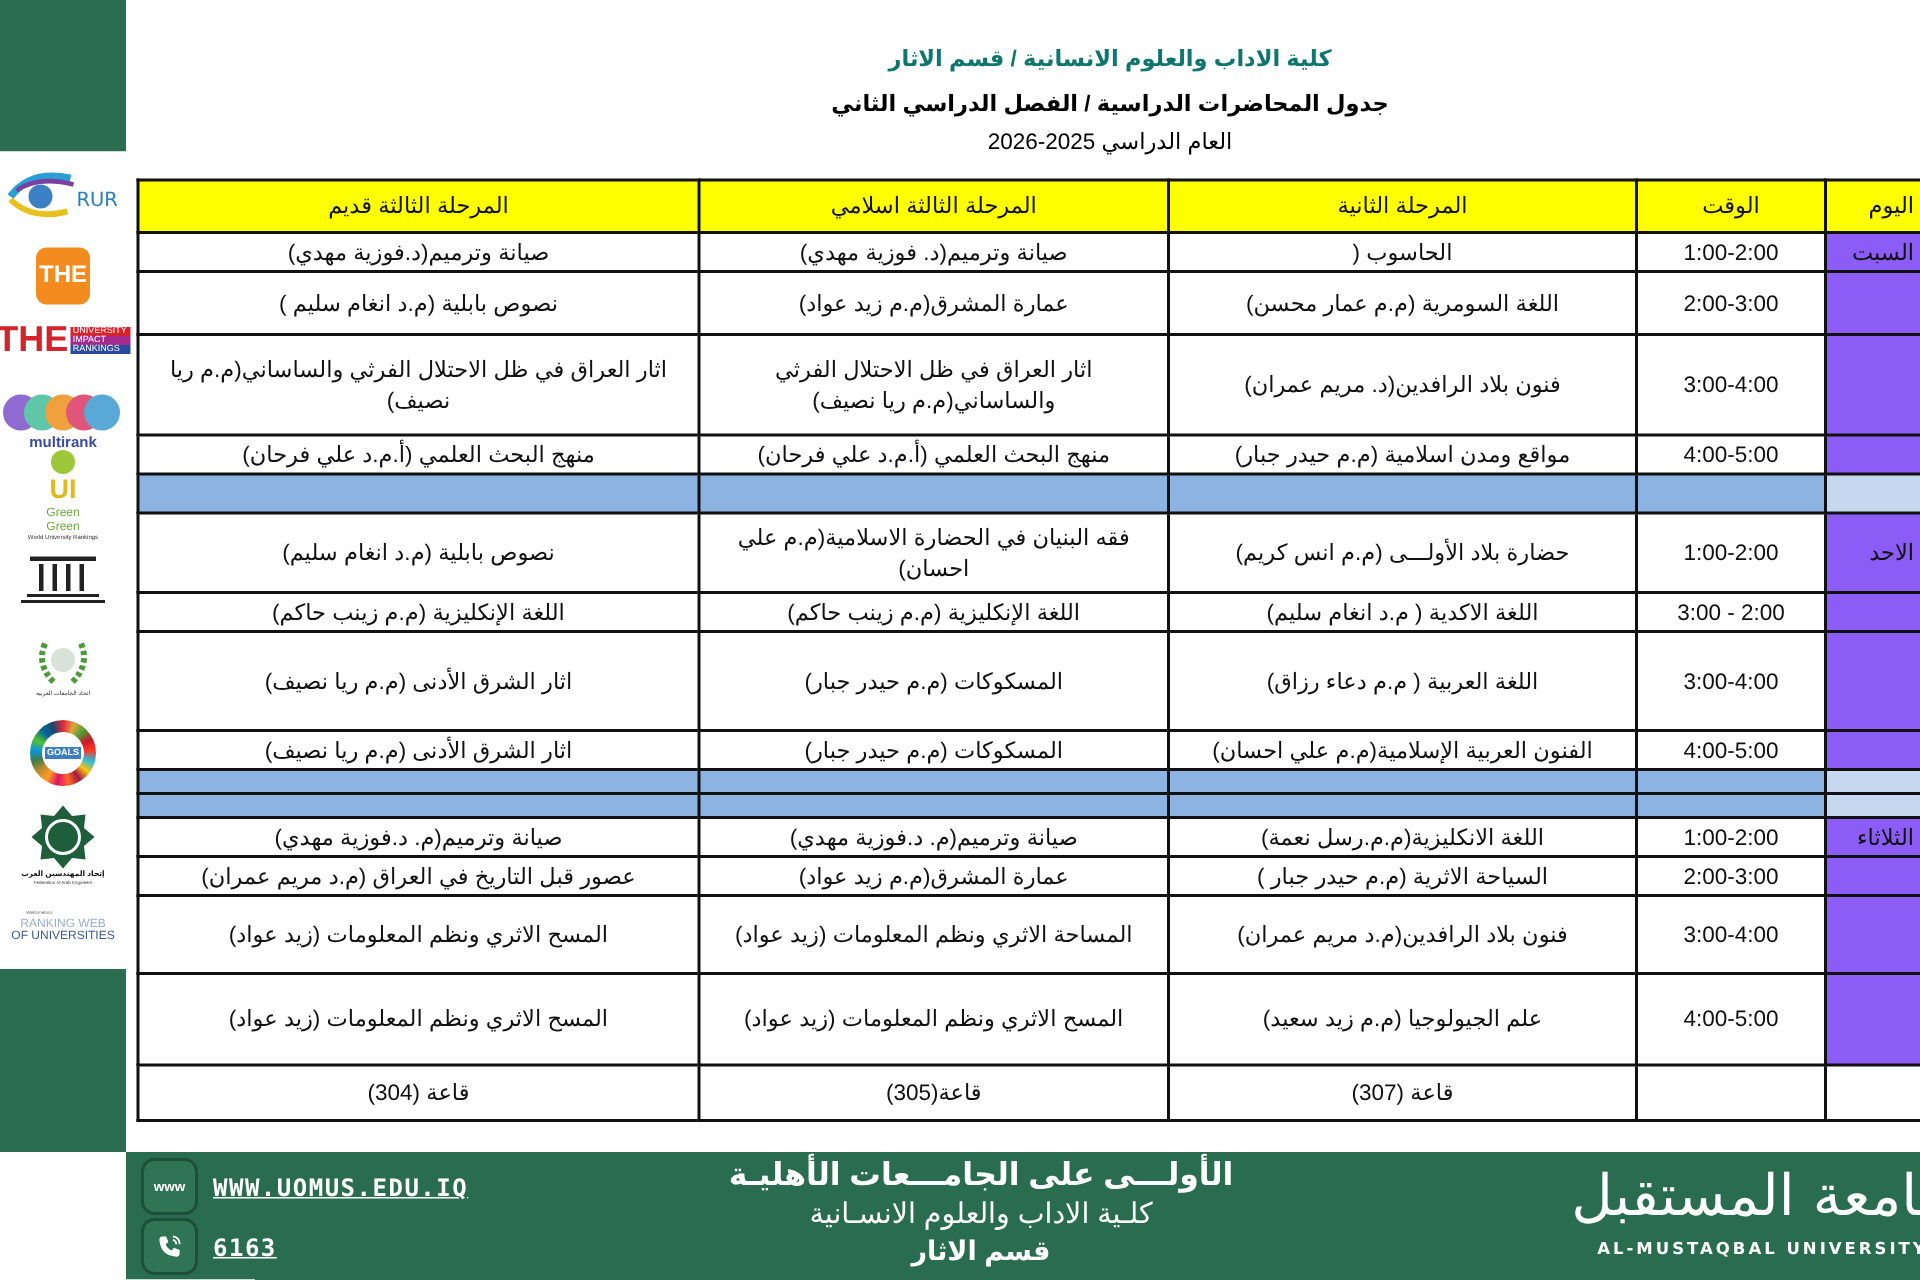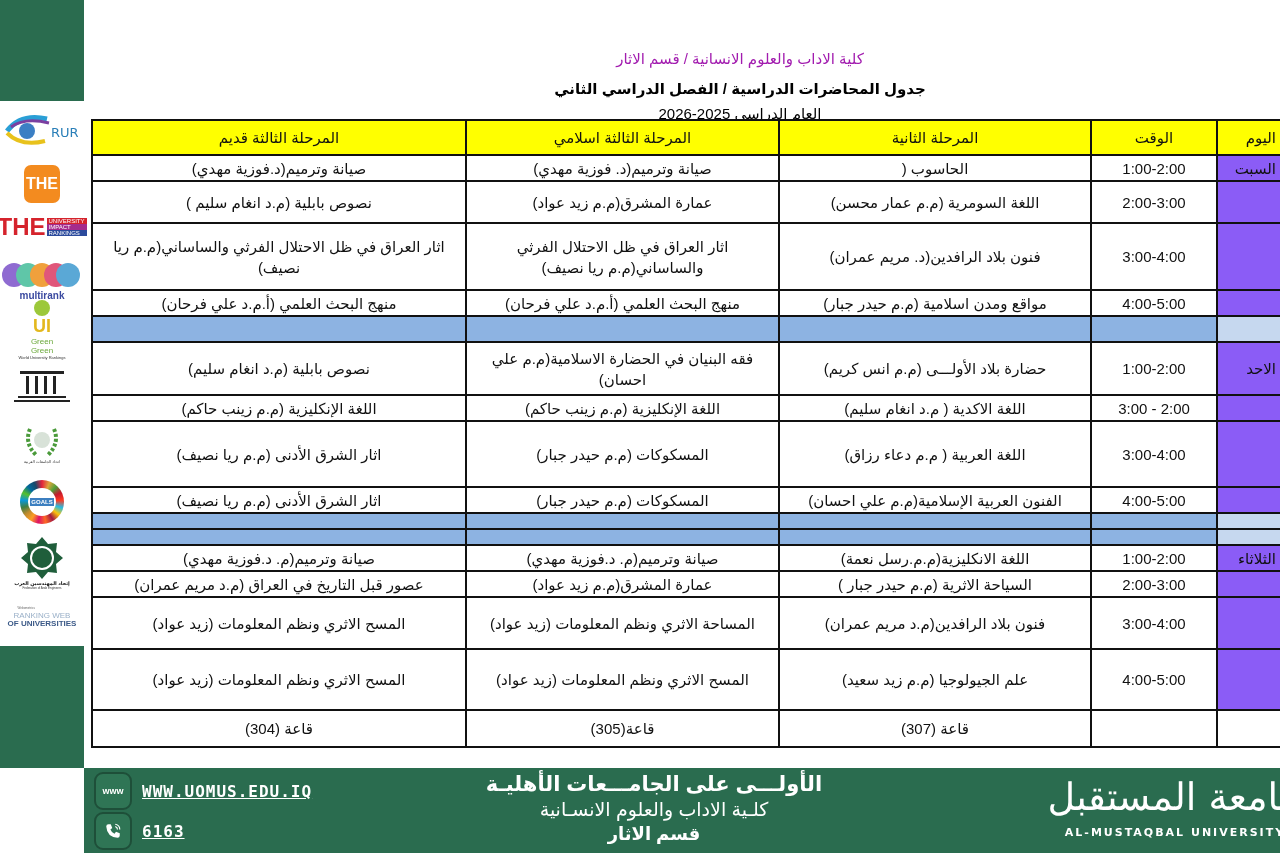--- a/index.html
+++ b/index.html
@@ -6,21 +6,21 @@
   body {
     width:1280px; height:853px; position:relative; overflow:hidden;
     background:#ffffff; font-family:"Liberation Sans", "DejaVu Sans", sans-serif;
   }
   .green-top { position:absolute; left:0; top:0; width:84px; height:101px; background:#2a6c4f; }
   .logo-panel { position:absolute; left:0; top:101px; width:84px; height:545px; background:#ffffff; }
   .green-mid { position:absolute; left:0; top:646px; width:84px; height:122px; background:#2a6c4f; }
   .logo { position:absolute; left:0; width:84px; display:flex; align-items:center; justify-content:center; }
 
   .titles { position:absolute; left:380px; width:720px; top:28px; text-align:center; direction:rtl; }
-  .t1 { font-size:15px; font-weight:normal; color:#a21caf; height:24px; line-height:24px;margin-top:19px; }
+  .t1 { font-size:15px; font-weight:bold; color:#0f766e; height:24px; line-height:24px; }
   .t2 { font-size:15px; font-weight:bold; color:#000; height:28px; line-height:28px; margin-top:4px; }
   .t3 { font-size:15px; color:#000; height:22px; line-height:22px; }
 
   table.sched {
     position:absolute; left:91px; top:119px; width:1189px;
     border-collapse:collapse; direction:rtl; table-layout:fixed;
   }
   table.sched td, table.sched th {
     border:2px solid #111; padding:0 4px; text-align:center; vertical-align:middle;
     font-size:15px; color:#111; line-height:21px; font-weight:normal;
@@ -133,21 +133,21 @@
         <circle cx="22" cy="22" r="10" fill="#1f5e3b"></circle>
       </svg>
       <span style="font-size:5px;color:#111;font-weight:bold;direction:rtl;">إتحاد المهندسين العرب</span>
       <span style="font-size:3px;color:#333;">Federation of Arab Engineers</span>
     </div>
   </div>
   <div class="logo" style="top:500px;height:30px;">
     <div style="display:flex;flex-direction:column;align-items:center;line-height:8px;">
       <span style="font-size:3px;color:#666;align-self:flex-start;margin-left:10px;">Webometrics</span>
       <span style="font-size:8px;color:#9ab0c8;">RANKING WEB</span>
-      <span style="font-size:8px;color:#3c5a88;font-weight:bold;">OF UNIVERSITIES</span>
+      <span style="font-size:8px;color:#3c5a88;font-weight:normal;">OF UNIVERSITIES</span>
     </div>
   </div>
 </div>
 <div class="green-mid"></div>
 
 <div class="titles">
   <div class="t1">كلية الاداب والعلوم الانسانية / قسم الاثار</div>
   <div class="t2">جدول المحاضرات الدراسية / الفصل الدراسي الثاني</div>
   <div class="t3">العام الدراسي 2025-2026</div>
 </div>

